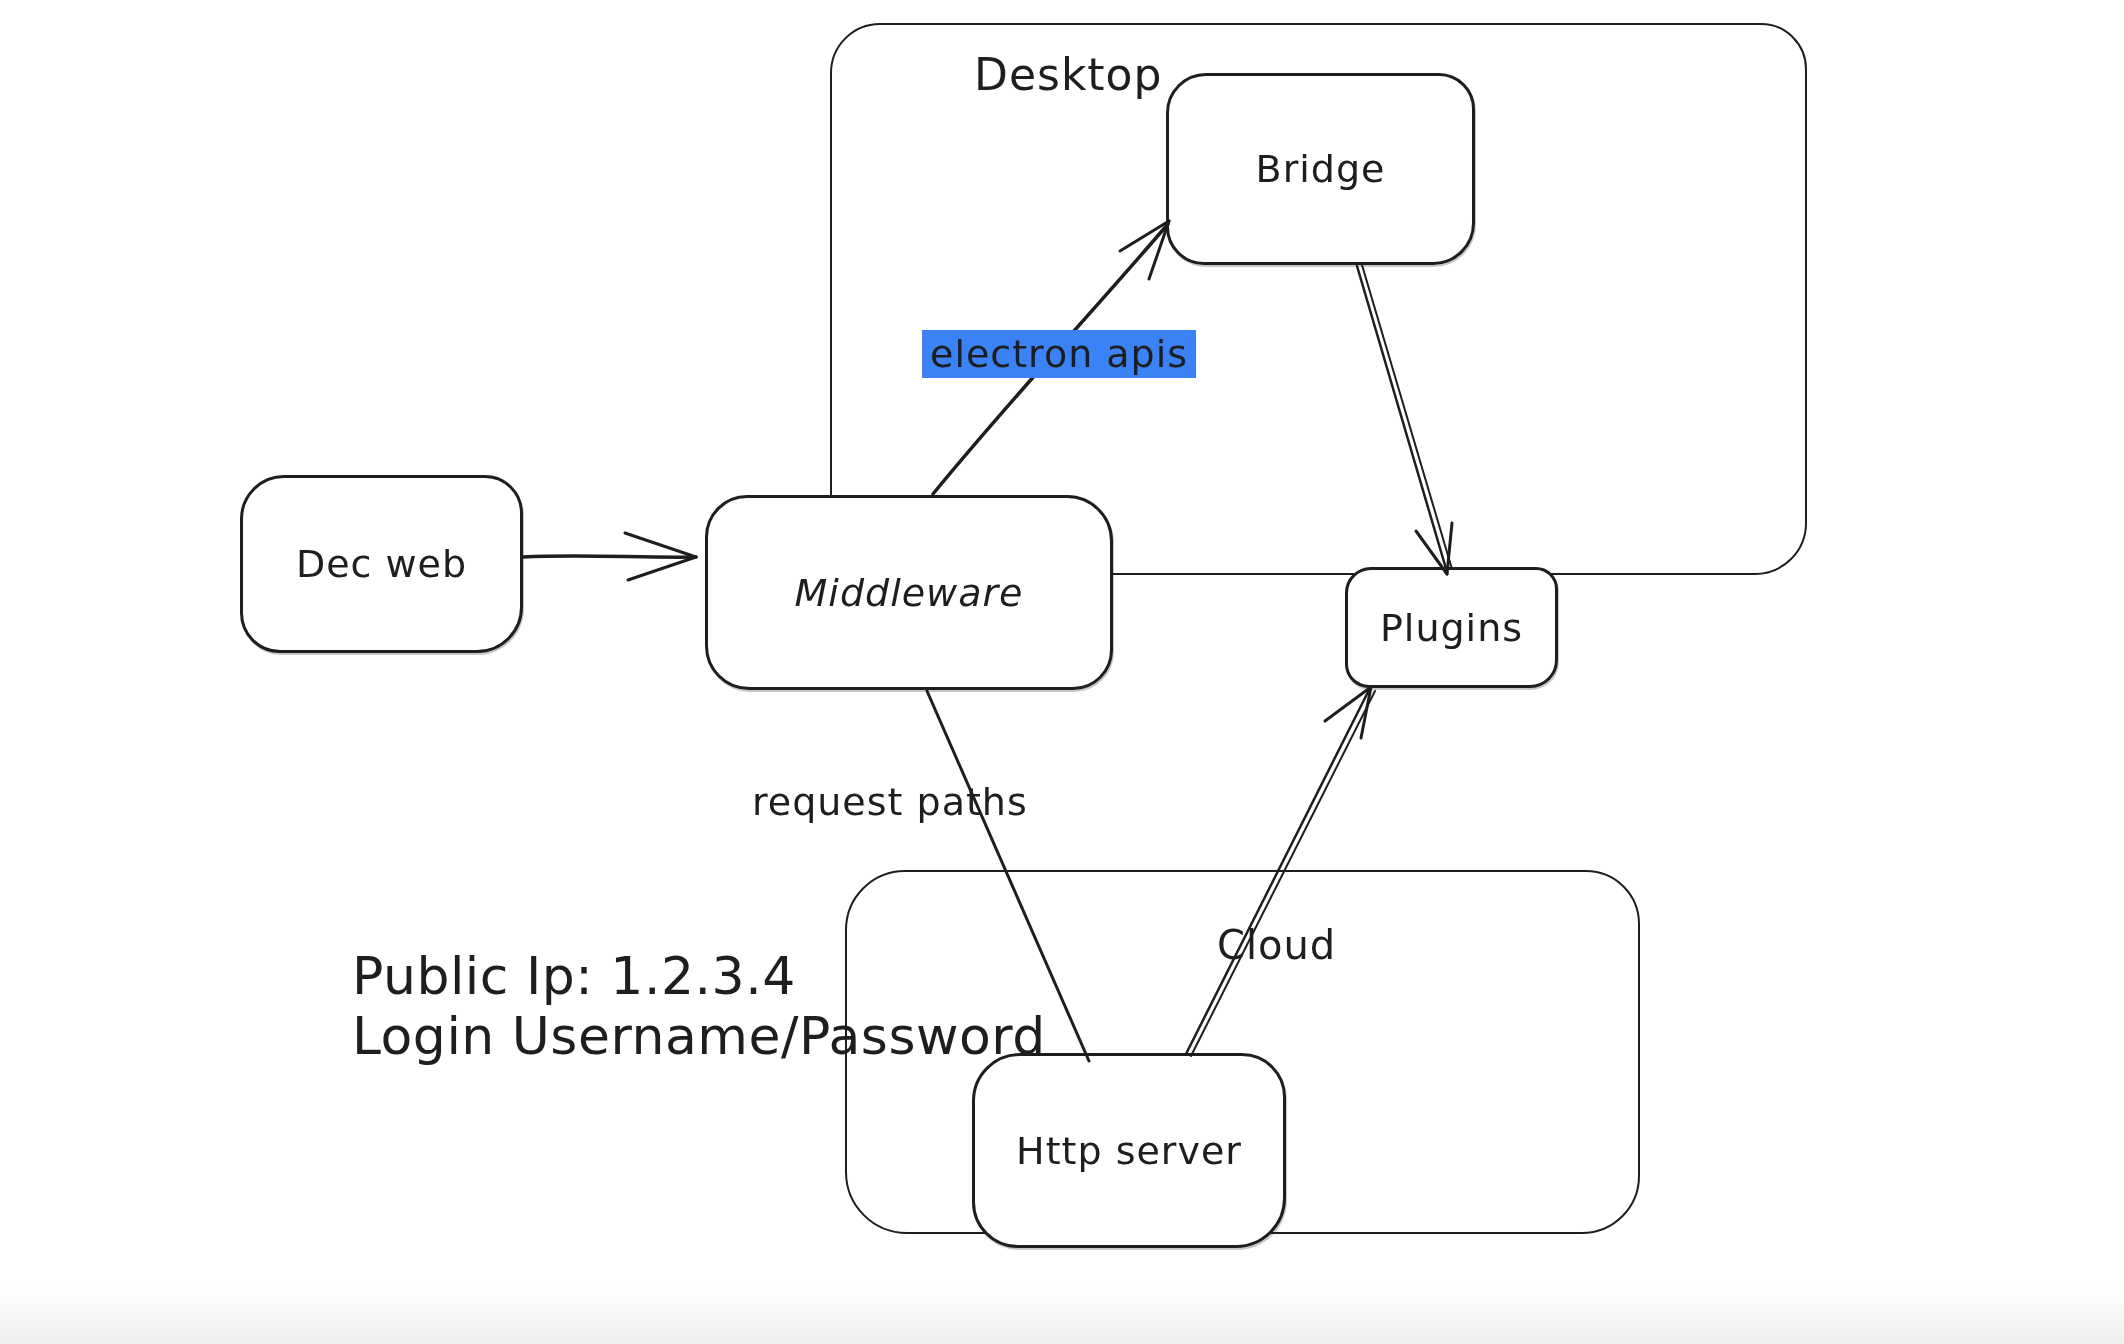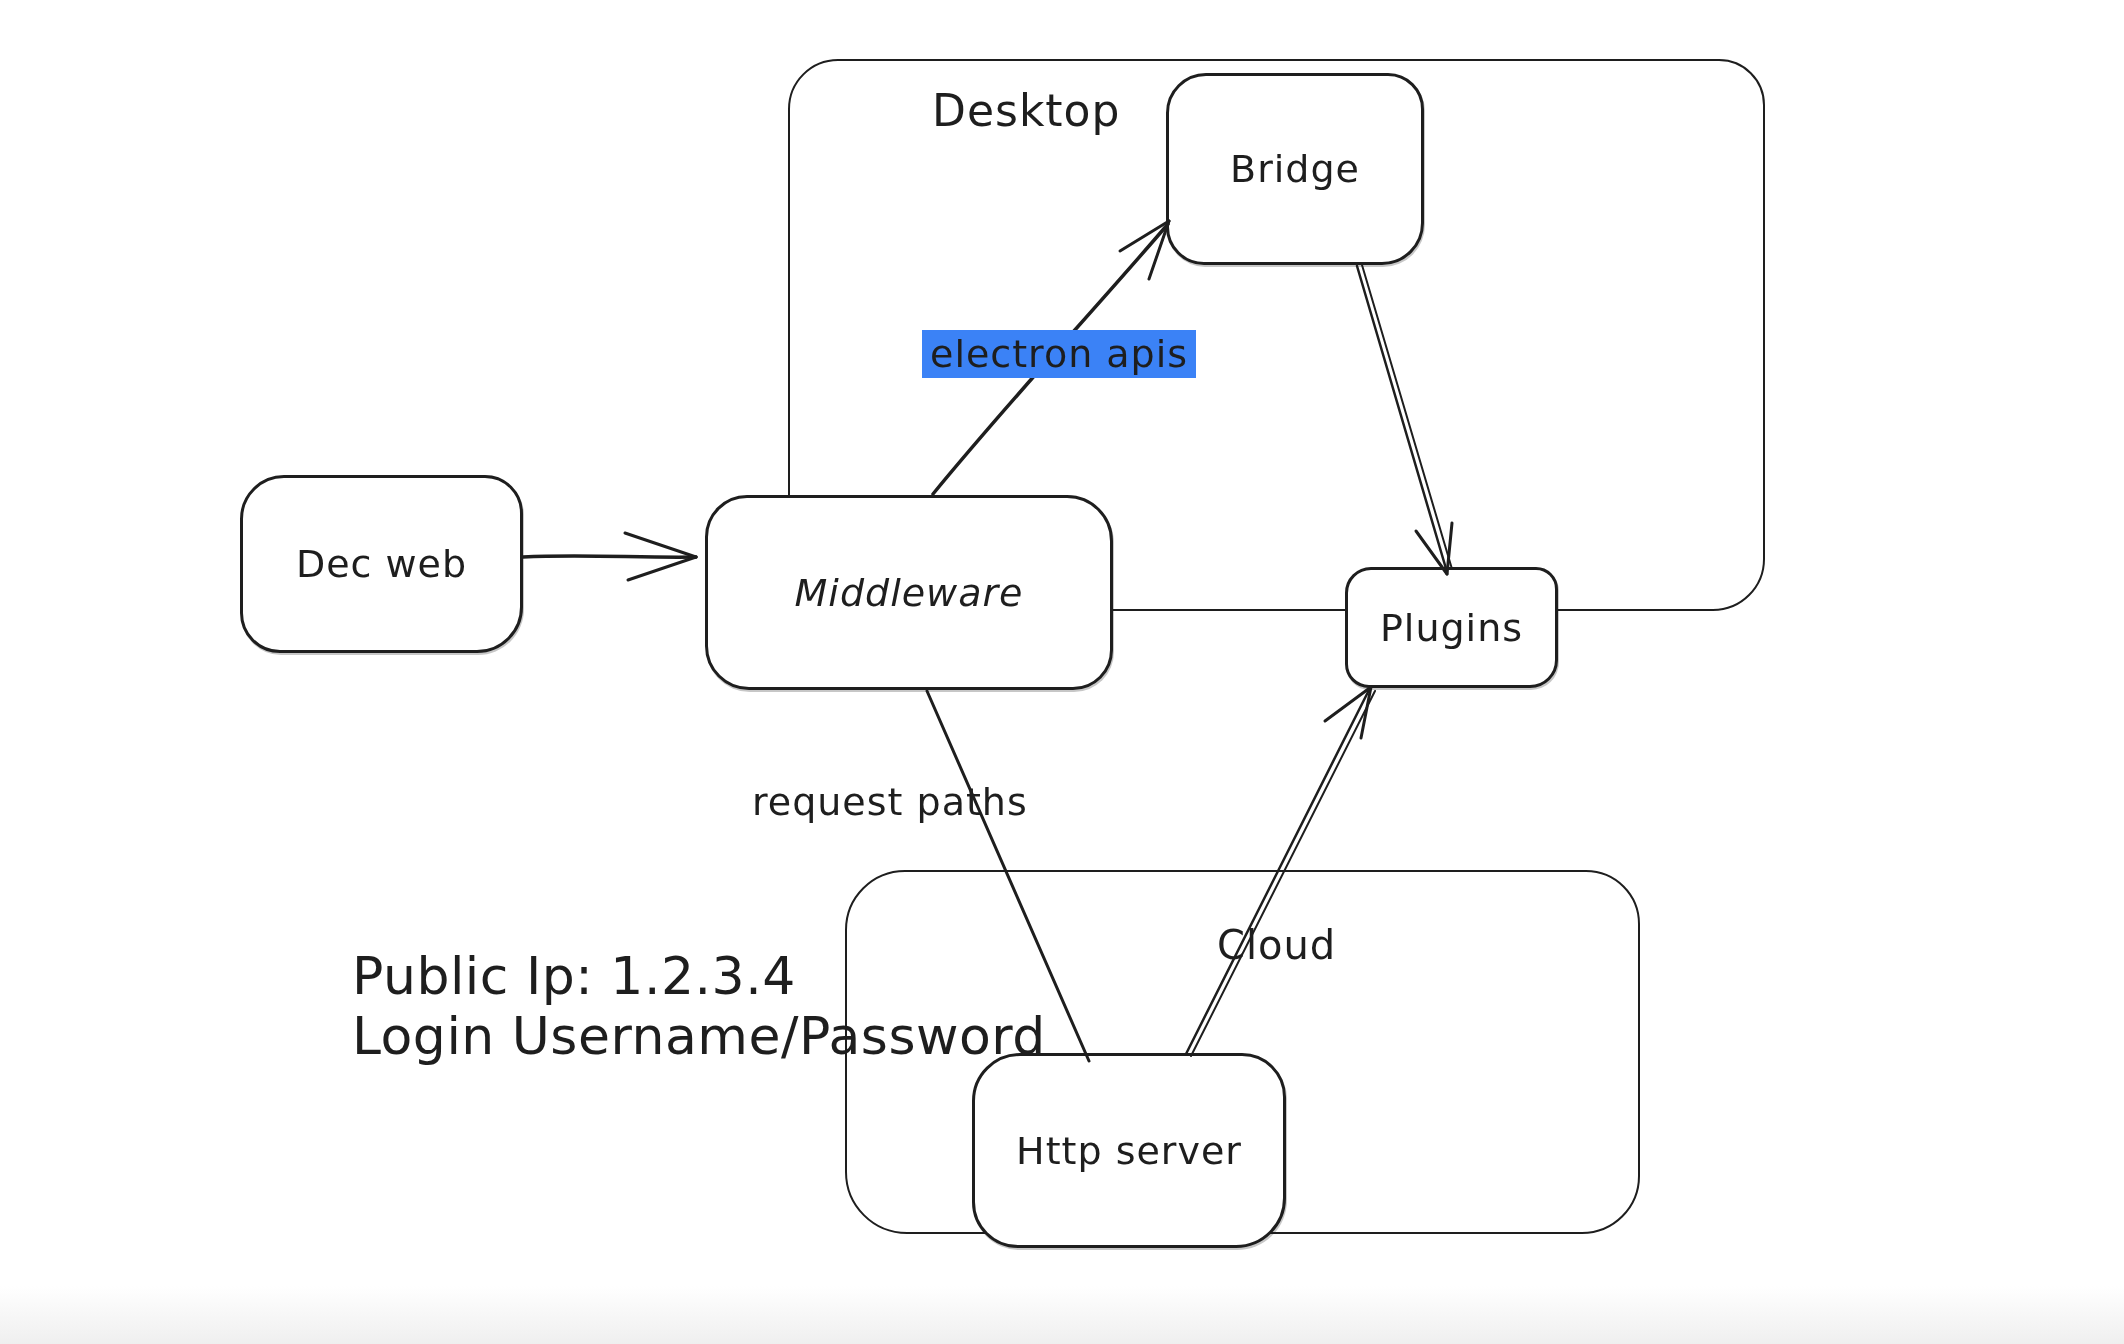--- a/index.html
+++ b/index.html
@@ -23,21 +23,21 @@
   .edges-layer{position:absolute;left:0;top:0;width:2124px;height:1344px;pointer-events:none;}
   .bottom-fade{position:absolute;left:0;right:0;bottom:0;height:58px;
     background:linear-gradient(#ffffff, #efefef);}
   .z1{z-index:1}.z2{z-index:2}.z3{z-index:3}.z4{z-index:4}
 </style>
 </head>
 <body>
 
 <div class="canvas">
 
-  <div class="container-box z1" style="left:788px;top:23px;width:977px;height:552px;border-radius:50px 46px 52px 44px;margin-top:36px;">
+  <div class="container-box z1" style="left:830px;top:23px;width:977px;height:552px;border-radius:50px 46px 52px 44px;">
     <div class="container-label" style="left:142px;top:24px;">Desktop</div>
   </div>
 
   <div class="container-box z1" style="left:845px;top:870px;width:795px;height:364px;border-radius:60px 54px 58px 62px;padding-left:23px;">
     <div class="container-label" style="left:370px;top:50px;font-size:40px;">Cloud</div>
   </div>
 
   <div class="annotation z2" style="left:352px;top:946px;">
     <div>Public Ip: 1.2.3.4</div>
     <div>Login Username/Password</div>
@@ -46,21 +46,21 @@
   <div class="edge-label z2" style="left:752px;top:780px;">request paths</div>
 
   <div class="node z2" style="left:240px;top:475px;width:283px;height:178px;border-radius:44px 38px 46px 40px;">
     <span class="node-label">Dec web</span>
   </div>
 
   <div class="node z2" style="left:705px;top:495px;width:408px;height:195px;border-radius:42px 46px 40px 44px;font-style:italic;">
     <span class="node-label">Middleware</span>
   </div>
 
-  <div class="node z2" style="left:1166px;top:73px;width:258px;height:192px;border-radius:40px 36px 42px 38px;">
+  <div class="node z2" style="left:1166px;top:73px;width:309px;height:192px;border-radius:40px 36px 42px 38px;">
     <span class="node-label">Bridge</span>
   </div>
 
   <div class="node z2" style="left:1345px;top:567px;width:213px;height:121px;border-radius:26px 22px 28px 24px;">
     <span class="node-label">Plugins</span>
   </div>
 
   <div class="node z2" style="left:972px;top:1053px;width:314px;height:195px;border-radius:48px 44px 50px 46px;">
     <span class="node-label">Http server</span>
   </div>

